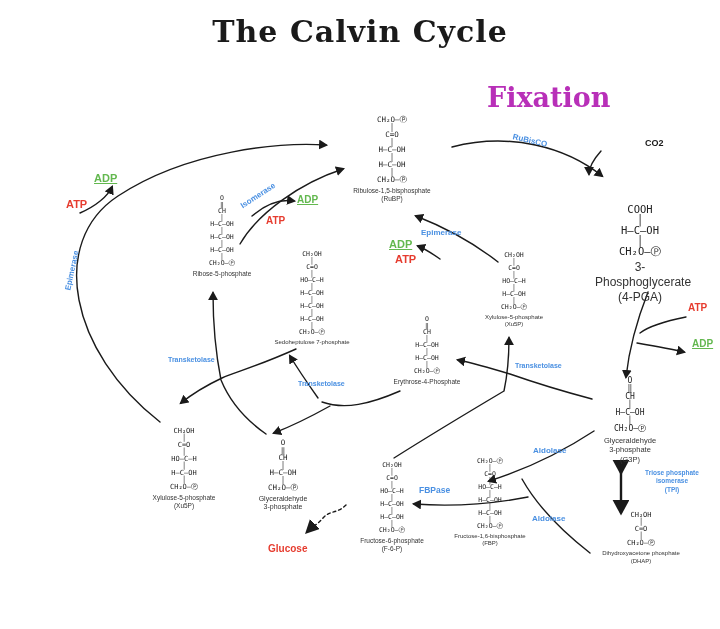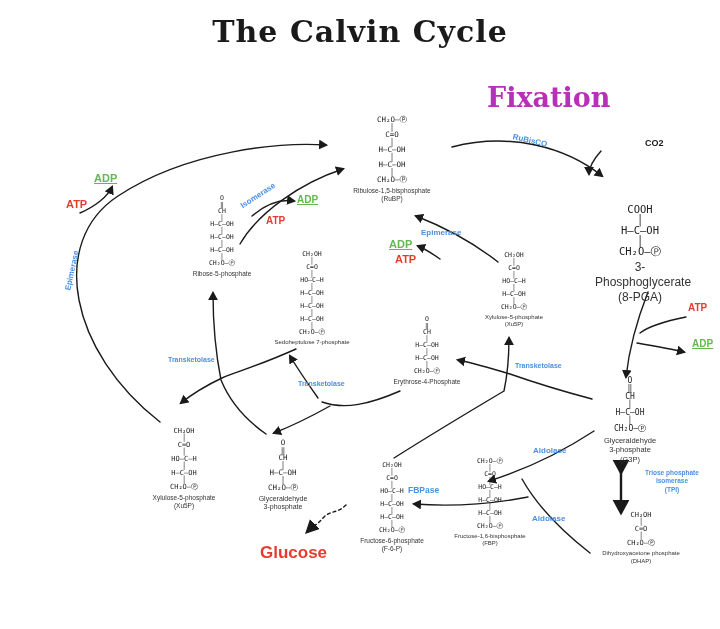--- a/index.html
+++ b/index.html
@@ -80,41 +80,41 @@
   <div class="txt title" style="left:190px;top:14px;width:340px;">The Calvin Cycle</div>
   <div class="txt phase" style="left:487px;top:82px;font-size:27px;">Fixation</div>
 
   <div class="txt enz enz-r" style="left:500px;top:136px;width:60px;transform:rotate(13deg);">RuBisCO</div>
   <div class="txt enz enz-r" style="left:40px;top:266px;width:64px;transform:rotate(-78deg);">Epimerase</div>
   <div class="txt enz enz-r" style="left:228px;top:191px;width:60px;transform:rotate(-33deg);">Isomerase</div>
   <div class="txt enz" style="left:421px;top:228px;">Epimerase</div>
   <div class="txt enz" style="left:168px;top:356px;font-size:7px;">Transketolase</div>
   <div class="txt enz" style="left:298px;top:380px;font-size:7px;">Transketolase</div>
   <div class="txt enz" style="left:515px;top:362px;font-size:7px;">Transketolase</div>
-  <div class="txt enz" style="left:408px;top:485px;font-size:8.5px;">FBPase</div>
+  <div class="txt enz" style="left:419px;top:485px;font-size:8.5px;">FBPase</div>
   <div class="txt enz" style="left:533px;top:446px;">Aldolase</div>
   <div class="txt enz" style="left:532px;top:514px;">Aldolase</div>
   <div class="txt tpi-label" style="left:632px;top:469px;width:80px;">
       <div>Triose phosphate</div>
       <div>isomerase</div>
       <div>(TPI)</div>
     </div>
 
   <div class="txt cof red" style="left:66px;top:198px;">ATP</div>
   <div class="txt cof green" style="left:94px;top:172px;">ADP</div>
   <div class="txt cof red" style="left:266px;top:215px;font-size:10px;">ATP</div>
   <div class="txt cof green" style="left:297px;top:194px;font-size:10px;">ADP</div>
   <div class="txt cof red" style="left:395px;top:253px;">ATP</div>
   <div class="txt cof green" style="left:389px;top:238px;">ADP</div>
   <div class="txt cof red" style="left:688px;top:302px;font-size:10px;">ATP</div>
   <div class="txt cof blk" style="left:683px;top:317px;font-size:8px;">NADPH</div>
   <div class="txt cof green" style="left:692px;top:338px;font-size:10px;">ADP</div>
   <div class="txt cof blk" style="left:686px;top:353px;font-size:8px;">NADP+</div>
   <div class="txt cof blk" style="left:597px;top:138px;font-size:9px;">CO2</div>
-  <div class="txt red" style="left:260px;top:543px;font-size:17px;font-weight:700;">Glucose</div>
+  <div class="txt red" style="left:268px;top:543px;font-size:10px;font-weight:700;">Glucose</div>
 
   <div class="mol" style="left:347px;top:116px;width:90px;">
     <div class="struct" style="font-size:7.5px;">
         <div>CH₂O–Ⓟ</div>
         <div>│</div>
         <div>C=O</div>
         <div>│</div>
         <div>H–C–OH</div>
         <div>│</div>
         <div>H–C–OH</div>
@@ -130,21 +130,21 @@
   <div class="mol" style="left:595px;top:204px;width:90px;">
     <div class="struct" style="font-size:10.5px;">
         <div>COOH</div>
         <div>│</div>
         <div>H–C–OH</div>
         <div>│</div>
         <div>CH₂O–Ⓟ</div>
       </div>
     <div class="mlabel" style="font-size:12px;">
         <div>3-Phosphoglycerate</div>
-        <div>(8-PGA)</div>
+        <div>(4-PGA)</div>
       </div>
   </div>
 
   <div class="mol" style="left:585px;top:377px;width:90px;">
     <div class="struct" style="font-size:8px;">
         <div>O</div>
         <div>‖</div>
         <div>CH</div>
         <div>│</div>
         <div>H–C–OH</div>

